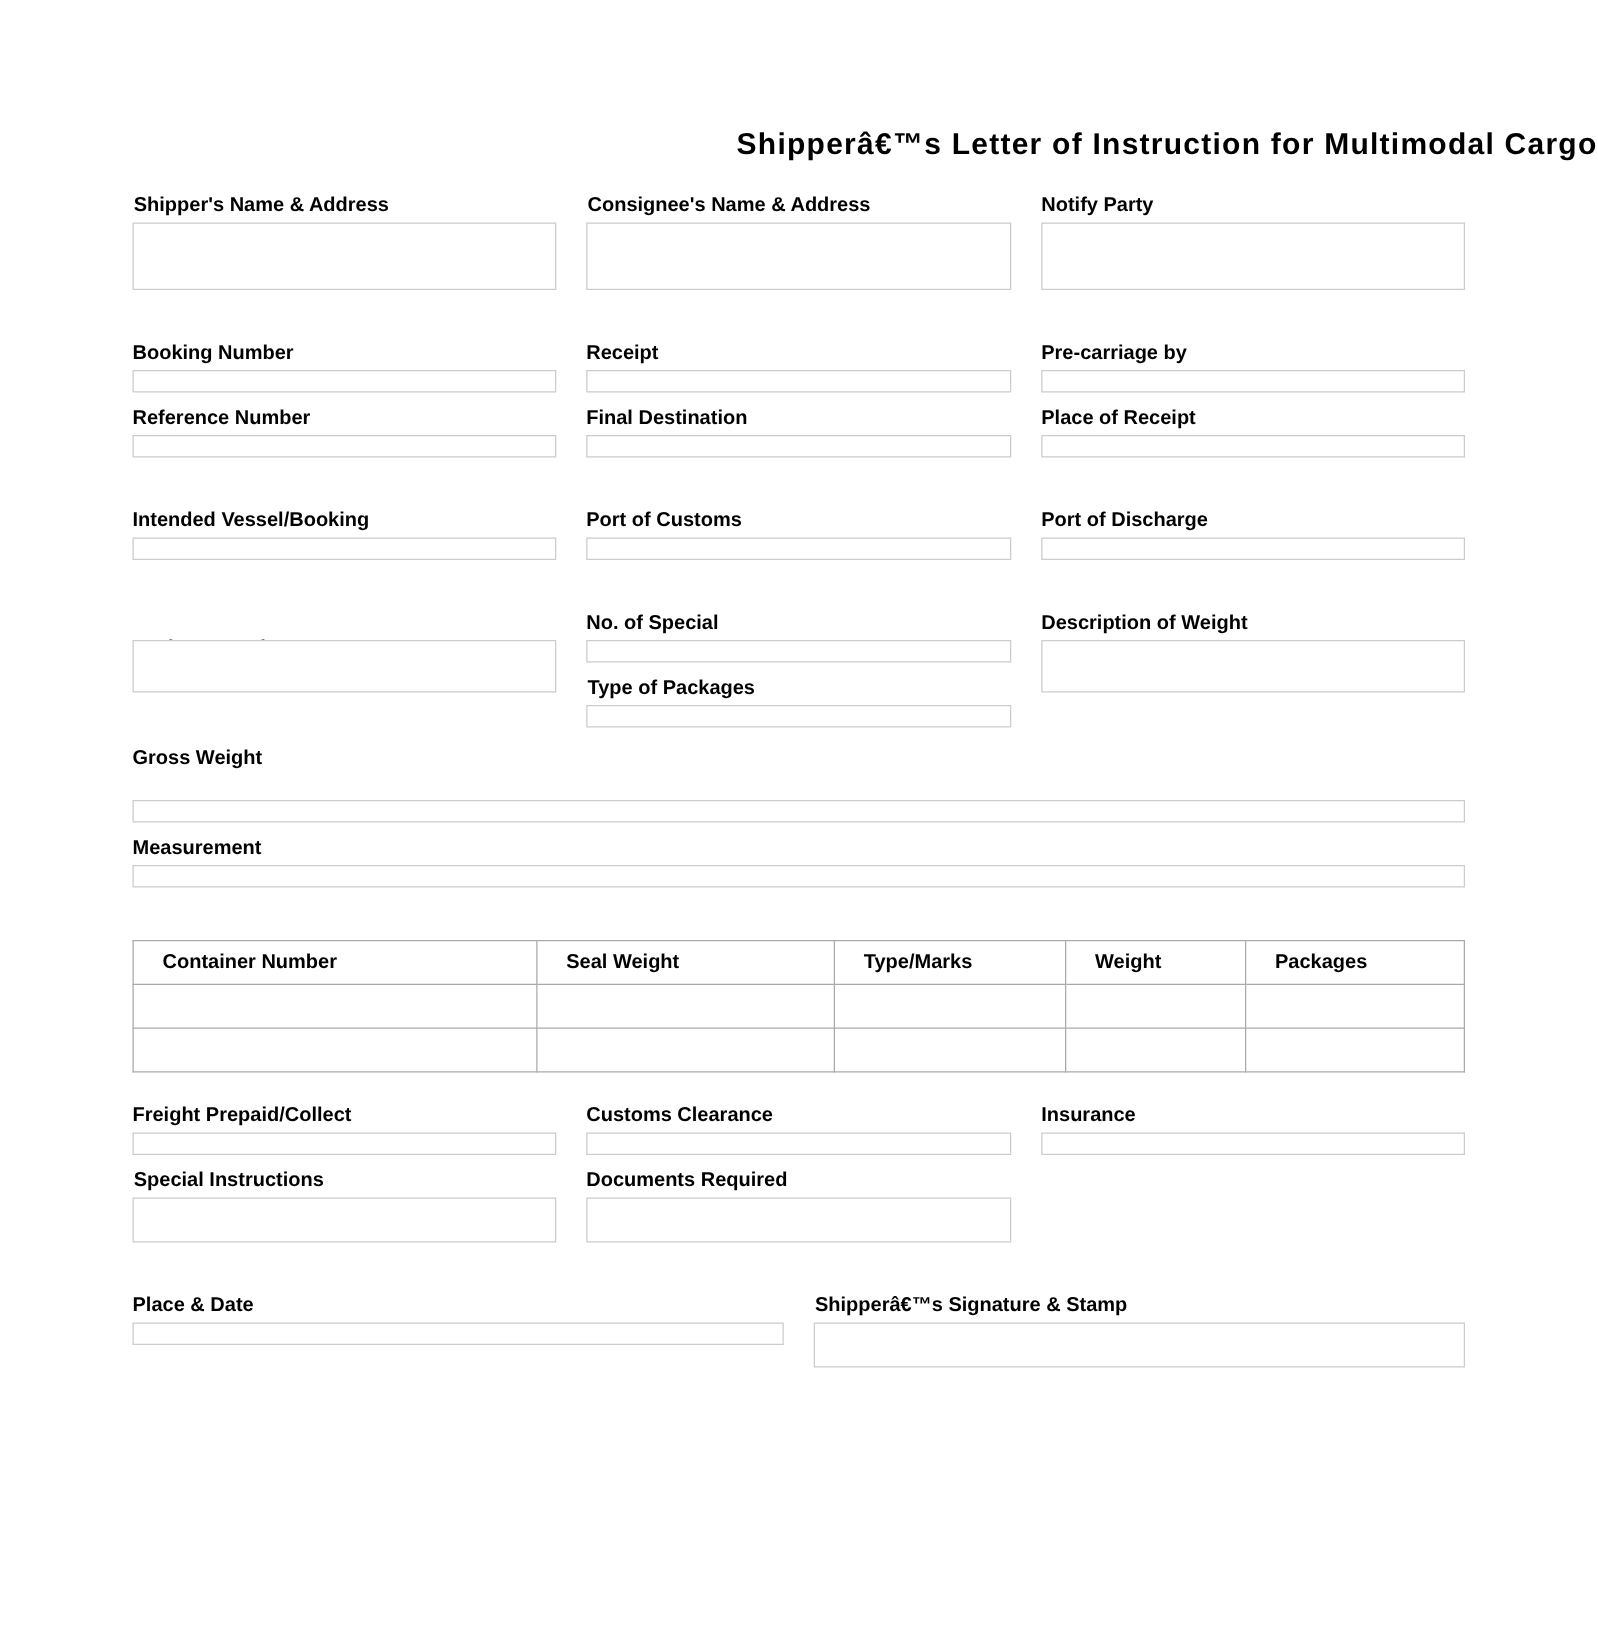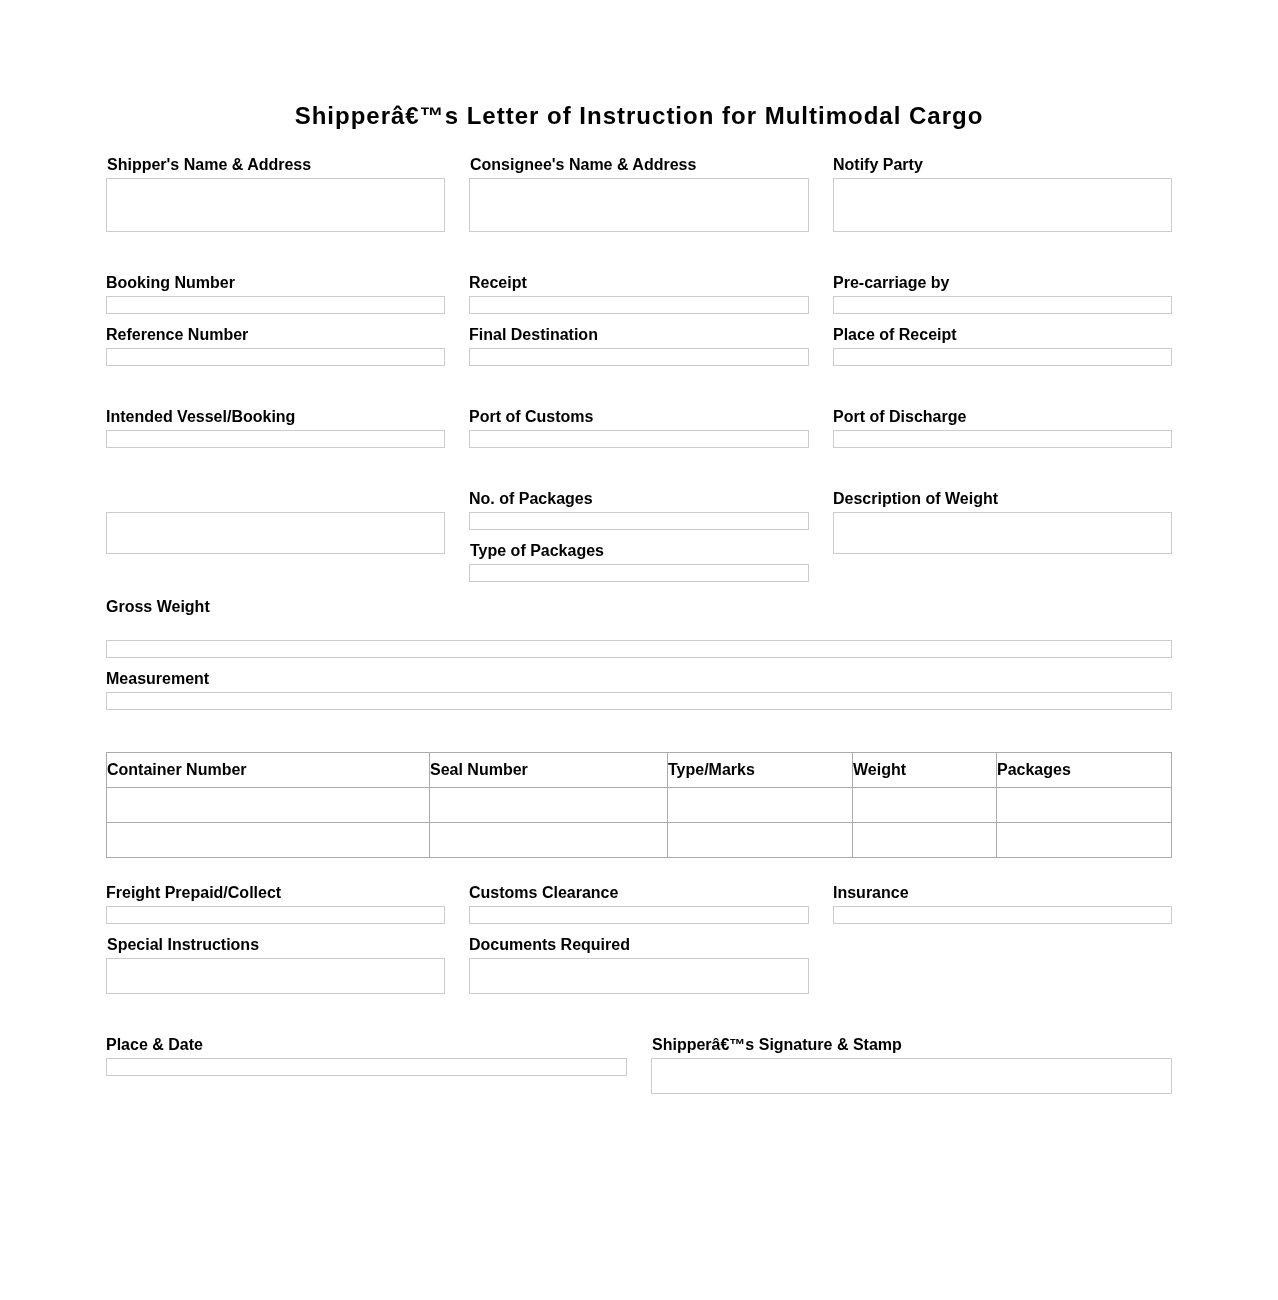--- a/index.html
+++ b/index.html
@@ -1,21 +1,21 @@
 <!DOCTYPE html>
 <html><head>
 <meta charset="utf-8">
 <style>
   html, body { margin:0; padding:0; background:#fff; }
   body { width:1278px; height:1300px; position:relative; font-family:"Liberation Sans", sans-serif; color:#000; }
-  .title { position:absolute; top:102px; left:0; width:1278px; text-align:center; font-size:24px; font-weight:bold; letter-spacing:1px; }
+  .title { position:absolute; top:102px; left:0; width:1278px; text-align:right; font-size:24px; font-weight:bold; letter-spacing:1px; }
   .lbl { position:absolute; font-size:16px; font-weight:bold; white-space:nowrap; }
   .box { position:absolute; border:1px solid #ccc; box-sizing:border-box; background:#fff; }
   table.ct { position:absolute; left:106px; top:752px; width:1066px; border-collapse:collapse; }
-  table.ct th, table.ct td { border:1px solid #aaa; height:35px; padding:0 0; text-align:left; font-size:16px; font-weight:bold; box-sizing:border-box; }
+  table.ct th, table.ct td { border:1px solid #aaa; height:35px; padding:0 23px; text-align:left; font-size:16px; font-weight:bold; box-sizing:border-box; }
 </style>
 </head>
 <body>
 
 <div class="title">Shipperâ€™s Letter of Instruction for Multimodal Cargo</div>
 
 <div class="lbl" style="left:107px;top:156px">Shipper's Name &amp; Address</div>
 <div class="box" style="left:106px;top:178px;width:339px;height:54px"></div>
 <div class="lbl" style="left:470px;top:156px">Consignee's Name &amp; Address</div>
 <div class="box" style="left:469px;top:178px;width:340px;height:54px"></div>
@@ -38,37 +38,37 @@
 
 <div class="lbl" style="left:106px;top:408px">Intended Vessel/Booking</div>
 <div class="box" style="left:106px;top:430px;width:339px;height:18px"></div>
 <div class="lbl" style="left:469px;top:408px">Port of Customs</div>
 <div class="box" style="left:469px;top:430px;width:340px;height:18px"></div>
 <div class="lbl" style="left:833px;top:408px">Port of Discharge</div>
 <div class="box" style="left:833px;top:430px;width:339px;height:18px"></div>
 
 <div class="lbl" style="left:106px;top:510px">Marks &amp; Numbers</div>
 <div class="box" style="left:106px;top:512px;width:339px;height:42px"></div>
-<div class="lbl" style="left:469px;top:490px">No. of Packages</div>
+<div class="lbl" style="left:469px;top:490px">No. of Special</div>
 <div class="box" style="left:469px;top:512px;width:340px;height:18px"></div>
 <div class="lbl" style="left:470px;top:542px">Type of Packages</div>
 <div class="box" style="left:469px;top:564px;width:340px;height:18px"></div>
 <div class="lbl" style="left:833px;top:490px">Description of Weight</div>
 <div class="box" style="left:833px;top:512px;width:339px;height:42px"></div>
 
 <div class="lbl" style="left:106px;top:598px">Gross Weight</div>
 <div class="box" style="left:106px;top:640px;width:1066px;height:18px"></div>
 <div class="lbl" style="left:106px;top:670px">Measurement</div>
 <div class="box" style="left:106px;top:692px;width:1066px;height:18px"></div>
 
 <table class="ct">
   <thead>
     <tr>
       <th style="width:323px">Container Number</th>
-      <th style="width:238px">Seal Number</th>
+      <th style="width:238px">Seal Weight</th>
       <th style="width:185px">Type/Marks</th>
       <th style="width:144px">Weight</th>
       <th>Packages</th>
     </tr>
   </thead>
   <tbody>
     <tr>
       <td></td>
       <td></td>
       <td></td>

